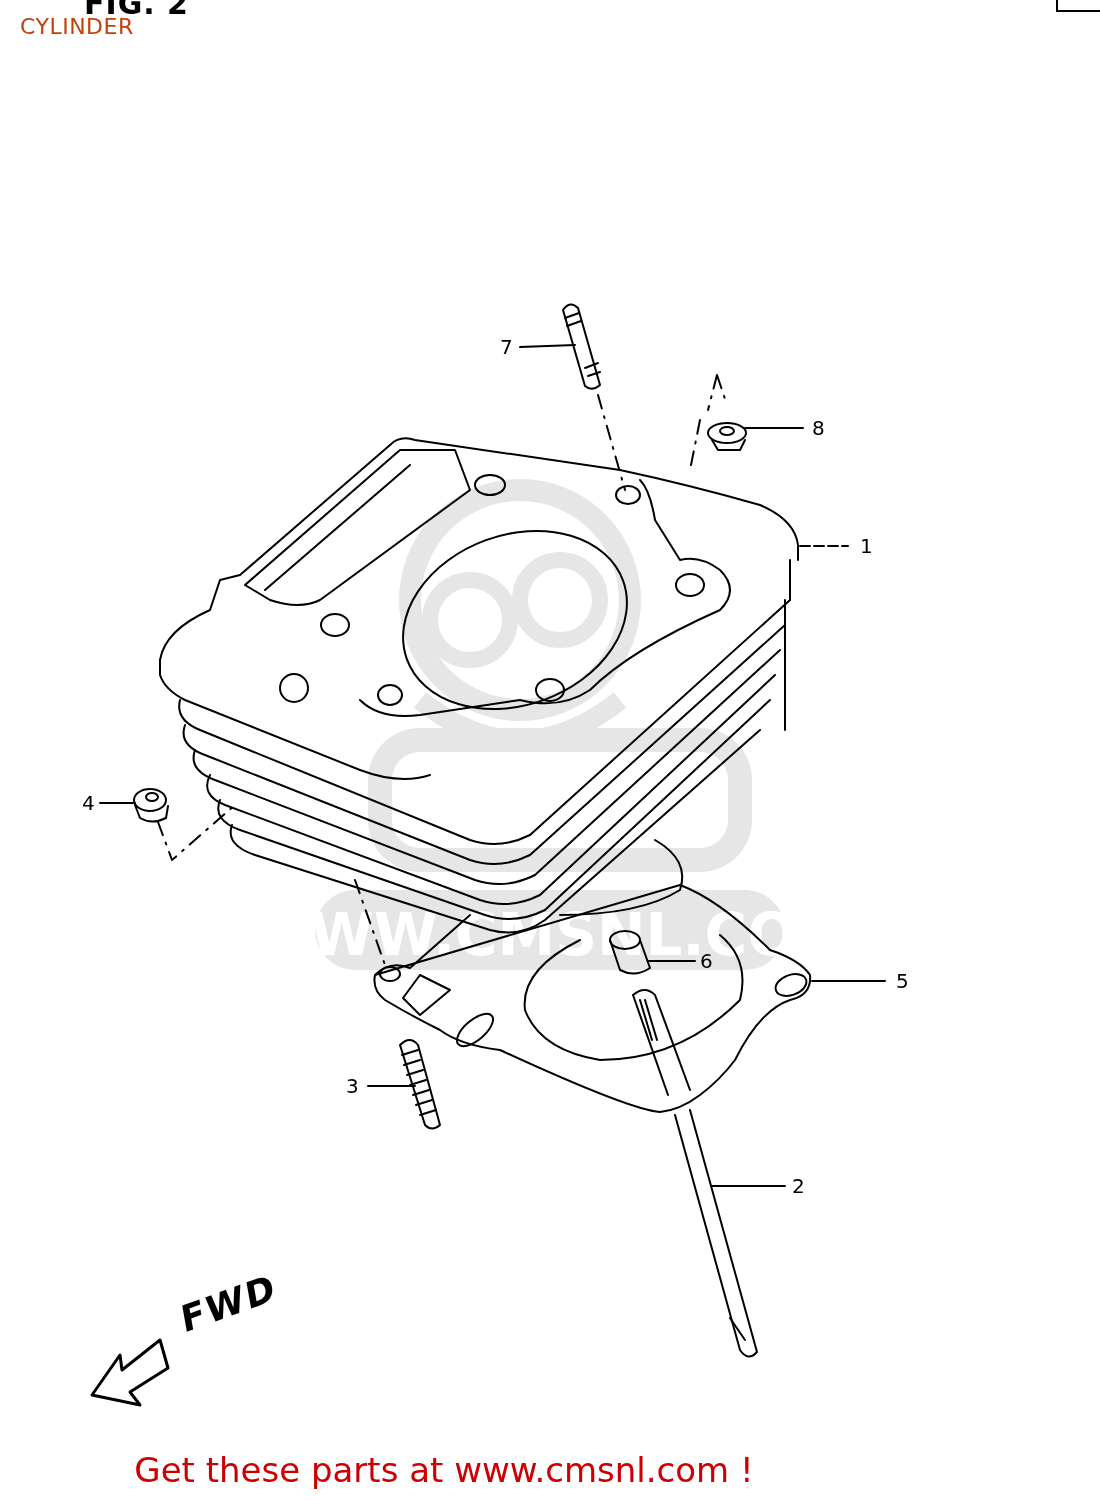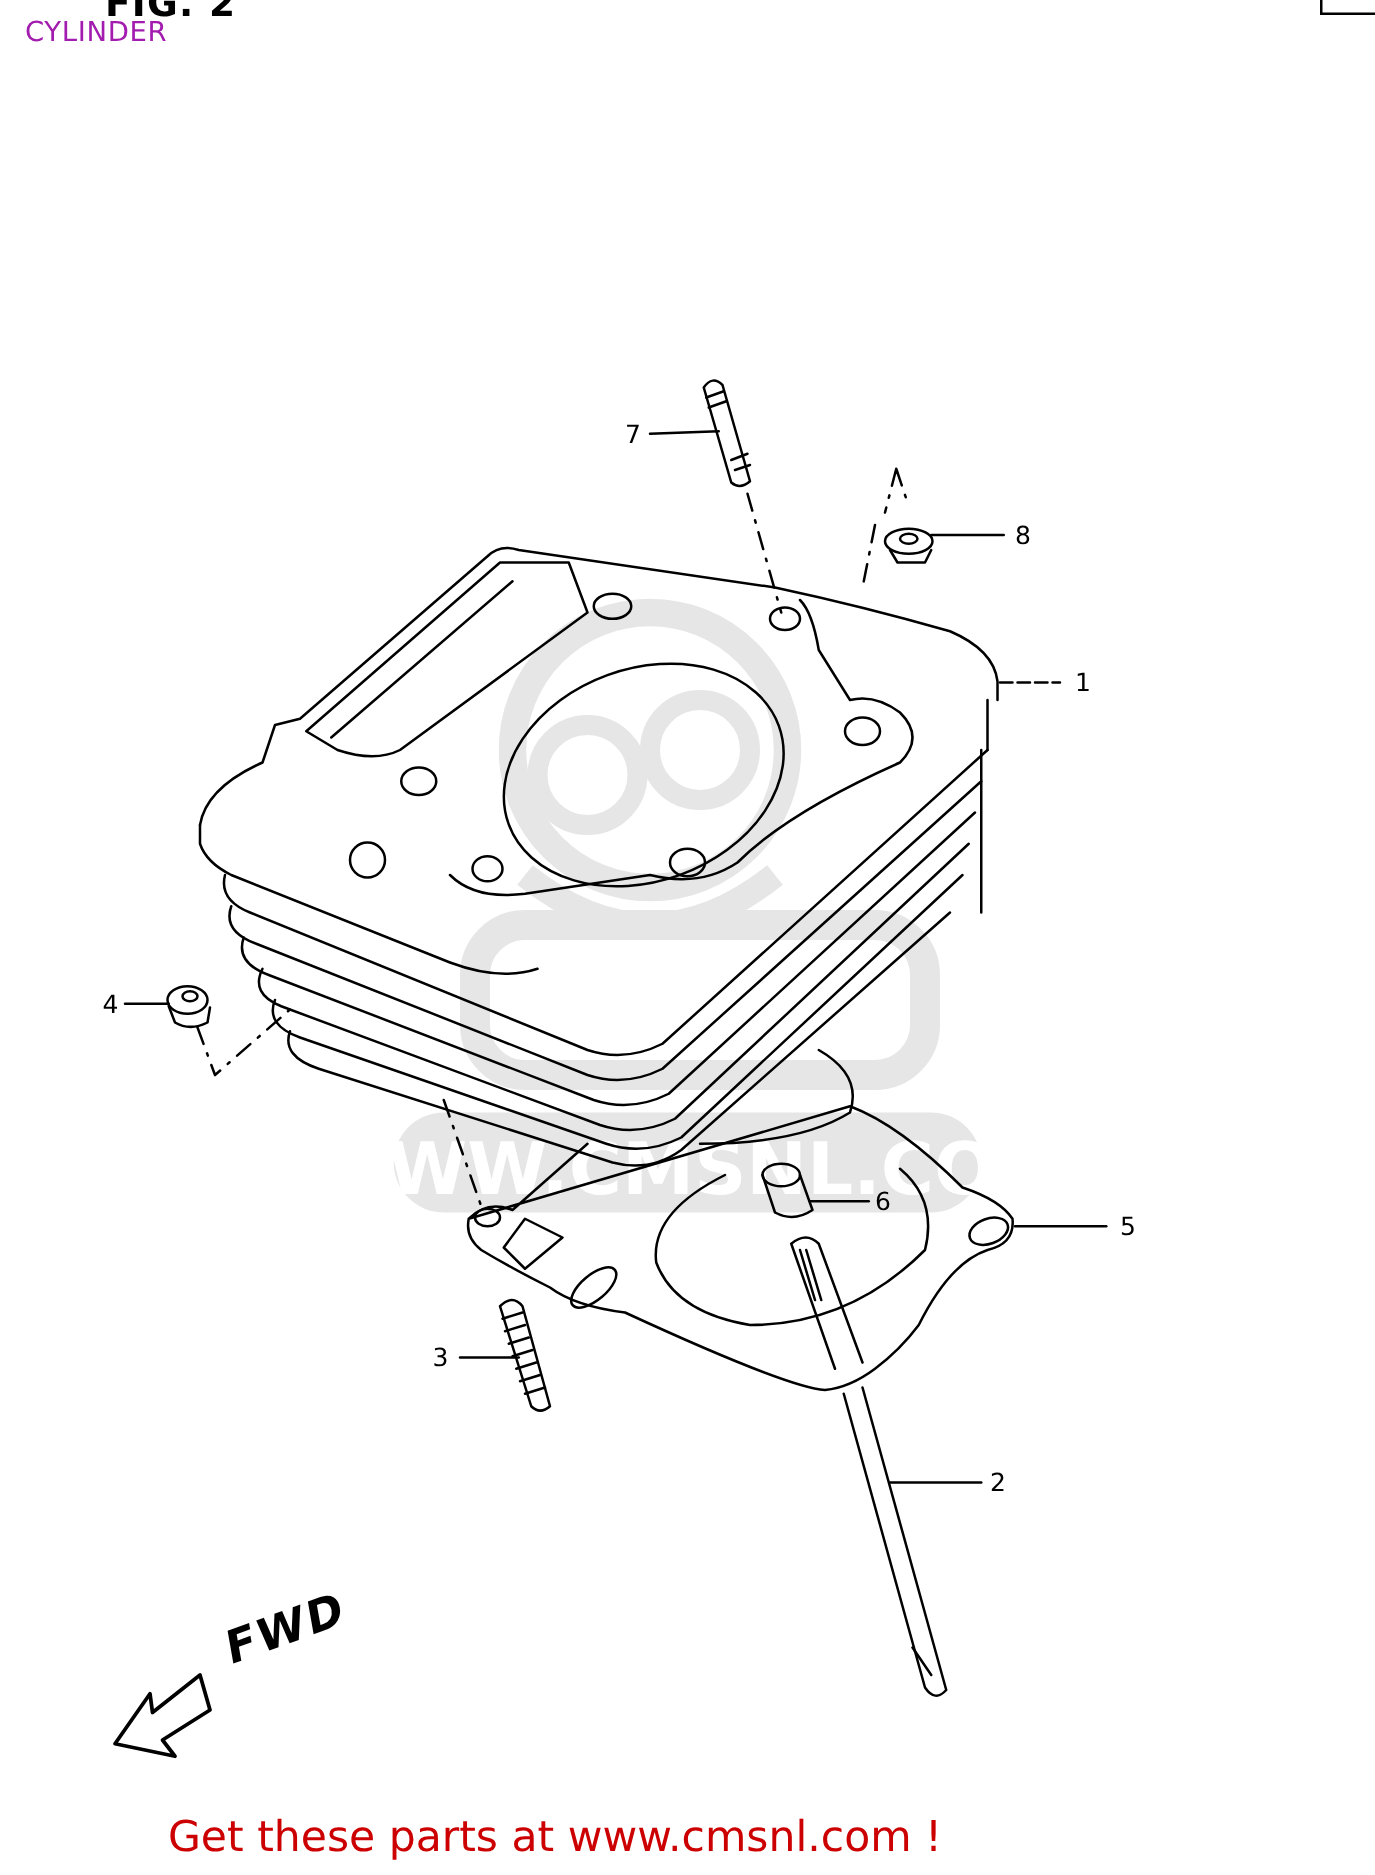--- a/index.html
+++ b/index.html
@@ -1,18 +1,18 @@
 <!DOCTYPE html>
 <html><head>
 <meta charset="utf-8">
 <style>
   html, body { margin:0; padding:0; background:#ffffff; }
   body { width:1100px; height:1500px; position:relative; overflow:hidden; font-family:"DejaVu Sans", sans-serif; }
   .fig-title { position:absolute; left:84px; top:-14px; font-family:"DejaVu Sans", sans-serif; font-weight:bold; font-size:30px; color:#000; letter-spacing:1px; }
-  .fig-subtitle { position:absolute; left:20px; top:14px; font-family:"DejaVu Sans", sans-serif; font-size:22px; color:#a21caf; letter-spacing:0.5px; }
+  .fig-subtitle { position:absolute; left:20px; top:14px; font-family:"DejaVu Sans", sans-serif; font-size:22px; color:#c2410c; letter-spacing:0.5px; }
   .corner-mark { position:absolute; left:1056px; top:0; width:44px; height:10px; border-left:2px solid #000; border-bottom:2px solid #000; }
   .diagram { position:absolute; left:0; top:0; width:1100px; height:1500px; }
   .callout { position:absolute; font-family:"DejaVu Sans", sans-serif; font-size:20px; color:#000; line-height:1; }
   .footer-link { position:absolute; left:0; width:888px; top:1450px; text-align:center; font-family:"DejaVu Sans", sans-serif; font-size:34px; color:#cc0000; text-decoration:none; }
   .fwd-label { position:absolute; left:178px; top:1300px; font-family:"DejaVu Sans", sans-serif; font-size:36px; font-weight:bold; color:#000; transform:rotate(-20deg) skewX(-10deg); transform-origin:left top; letter-spacing:2px; }
 </style>
 </head>
 <body>
 
 <div class="fig-title">FIG. 2</div>

